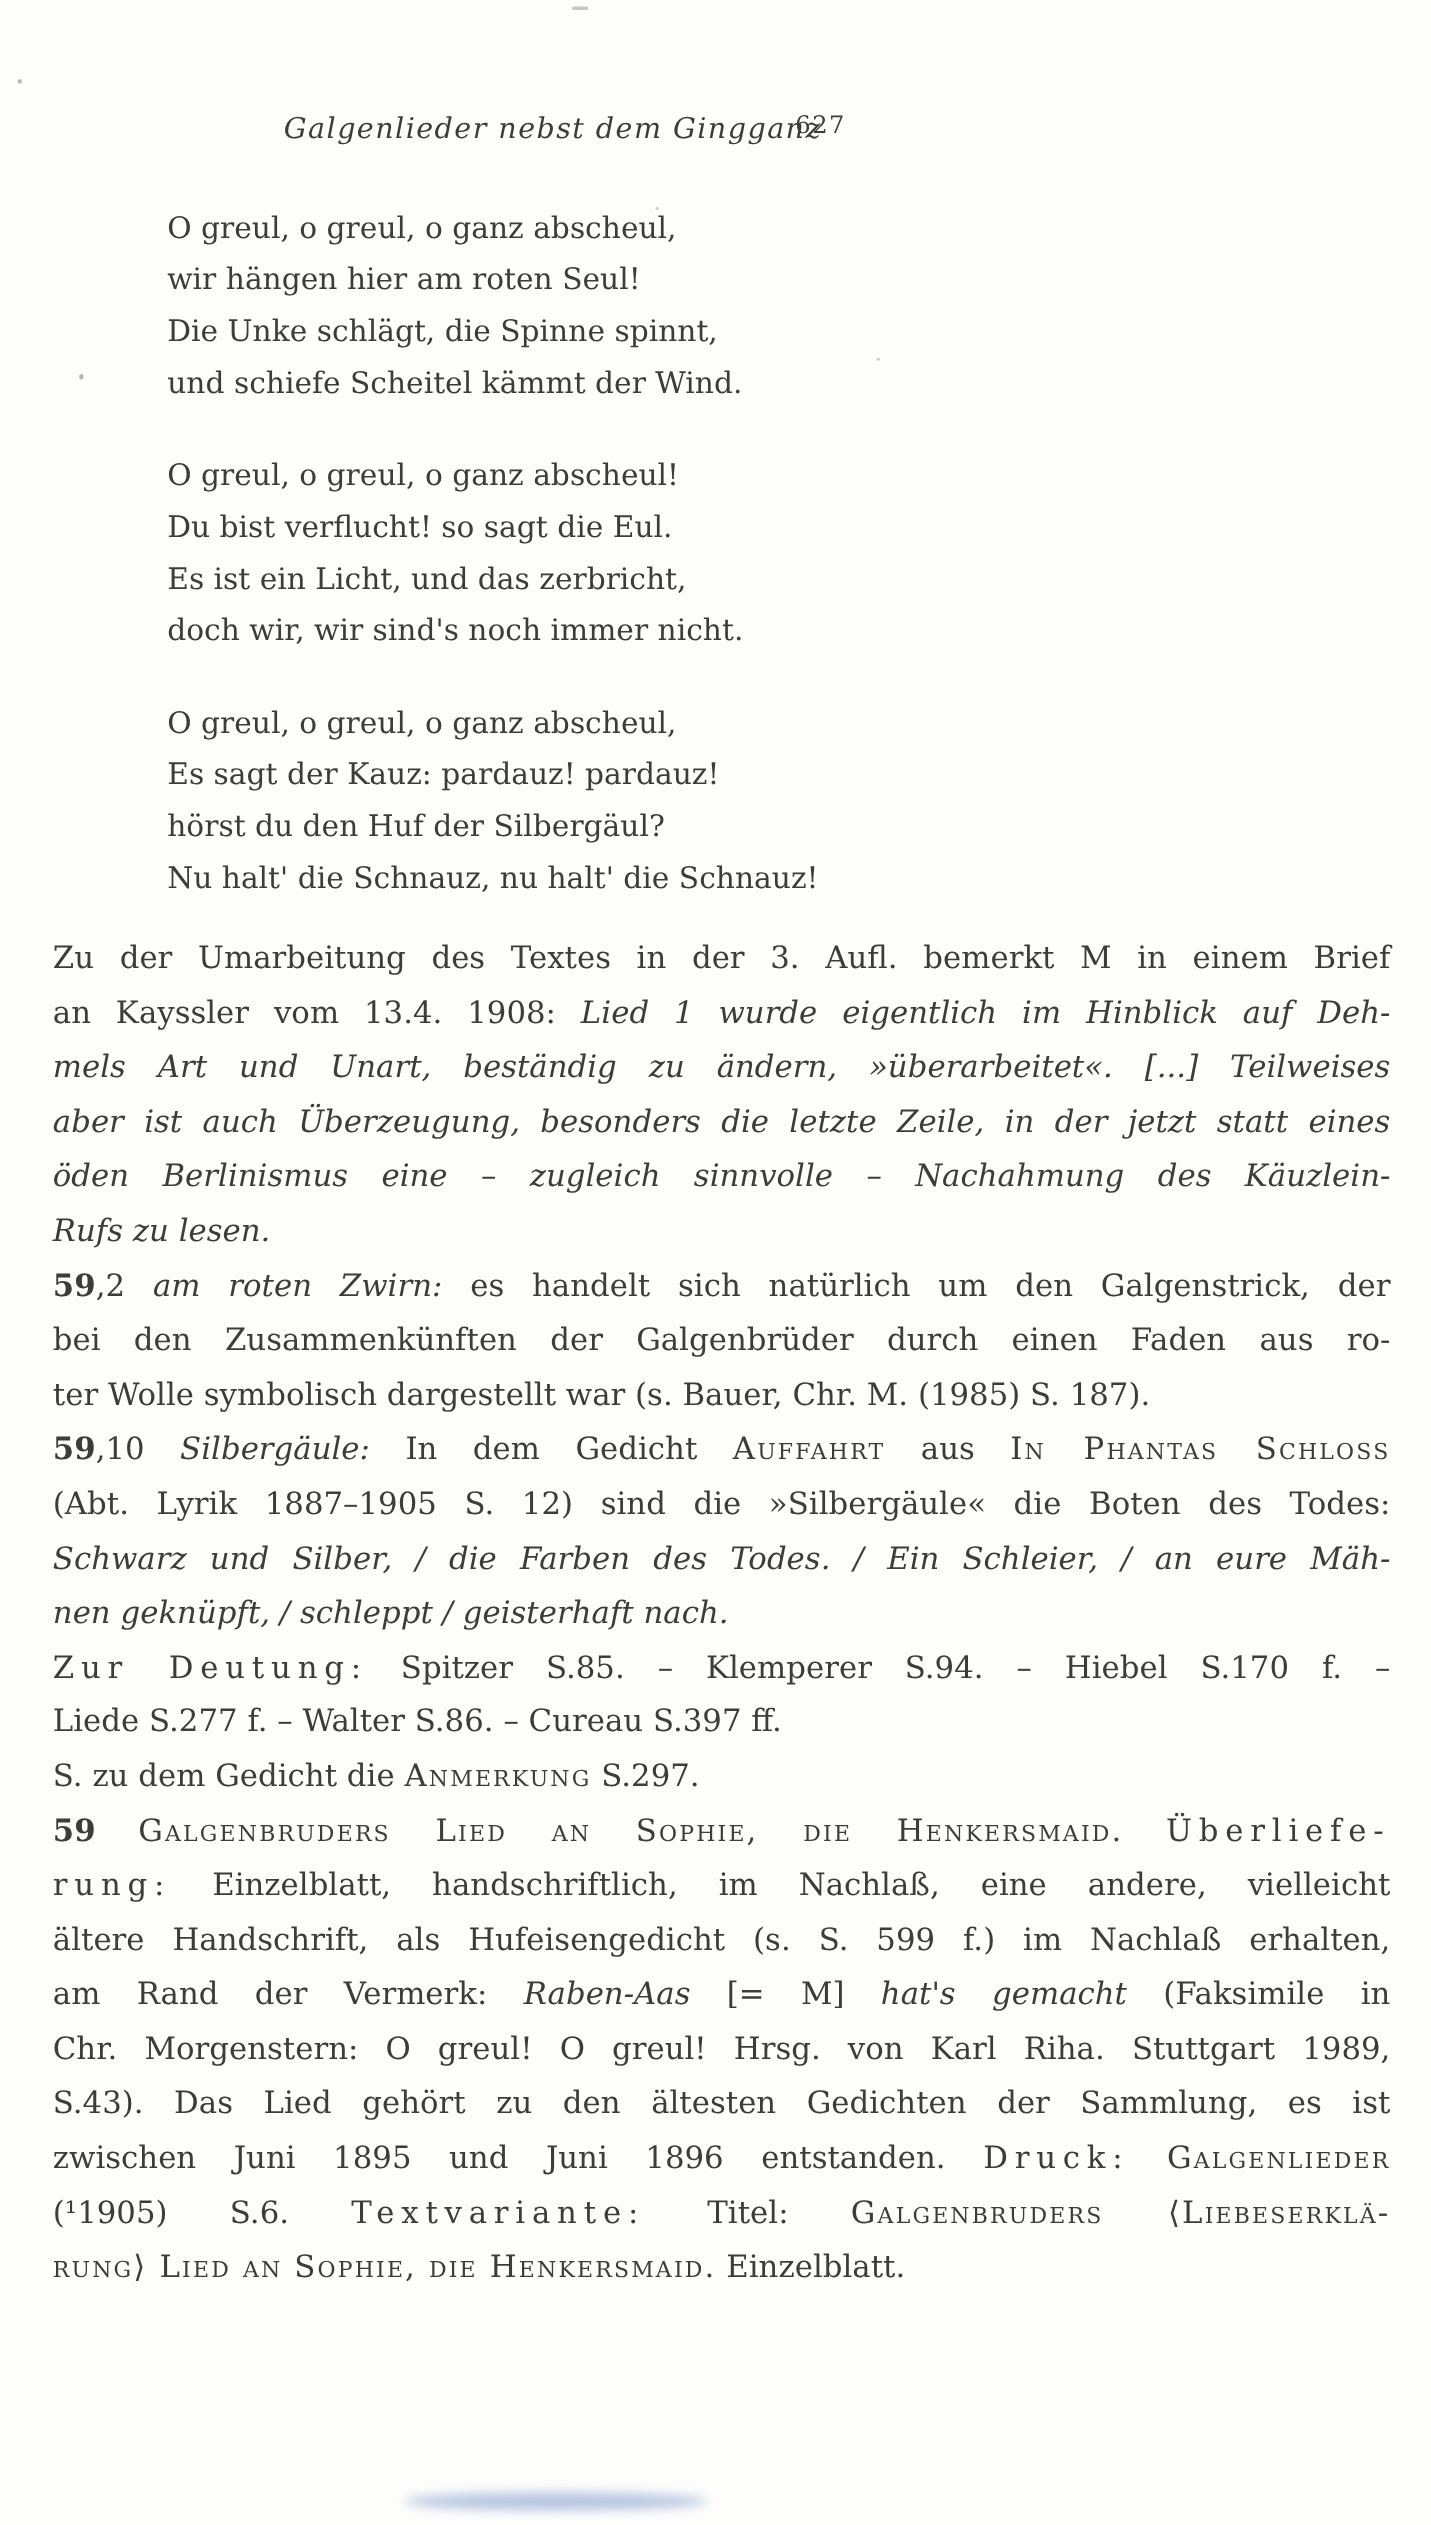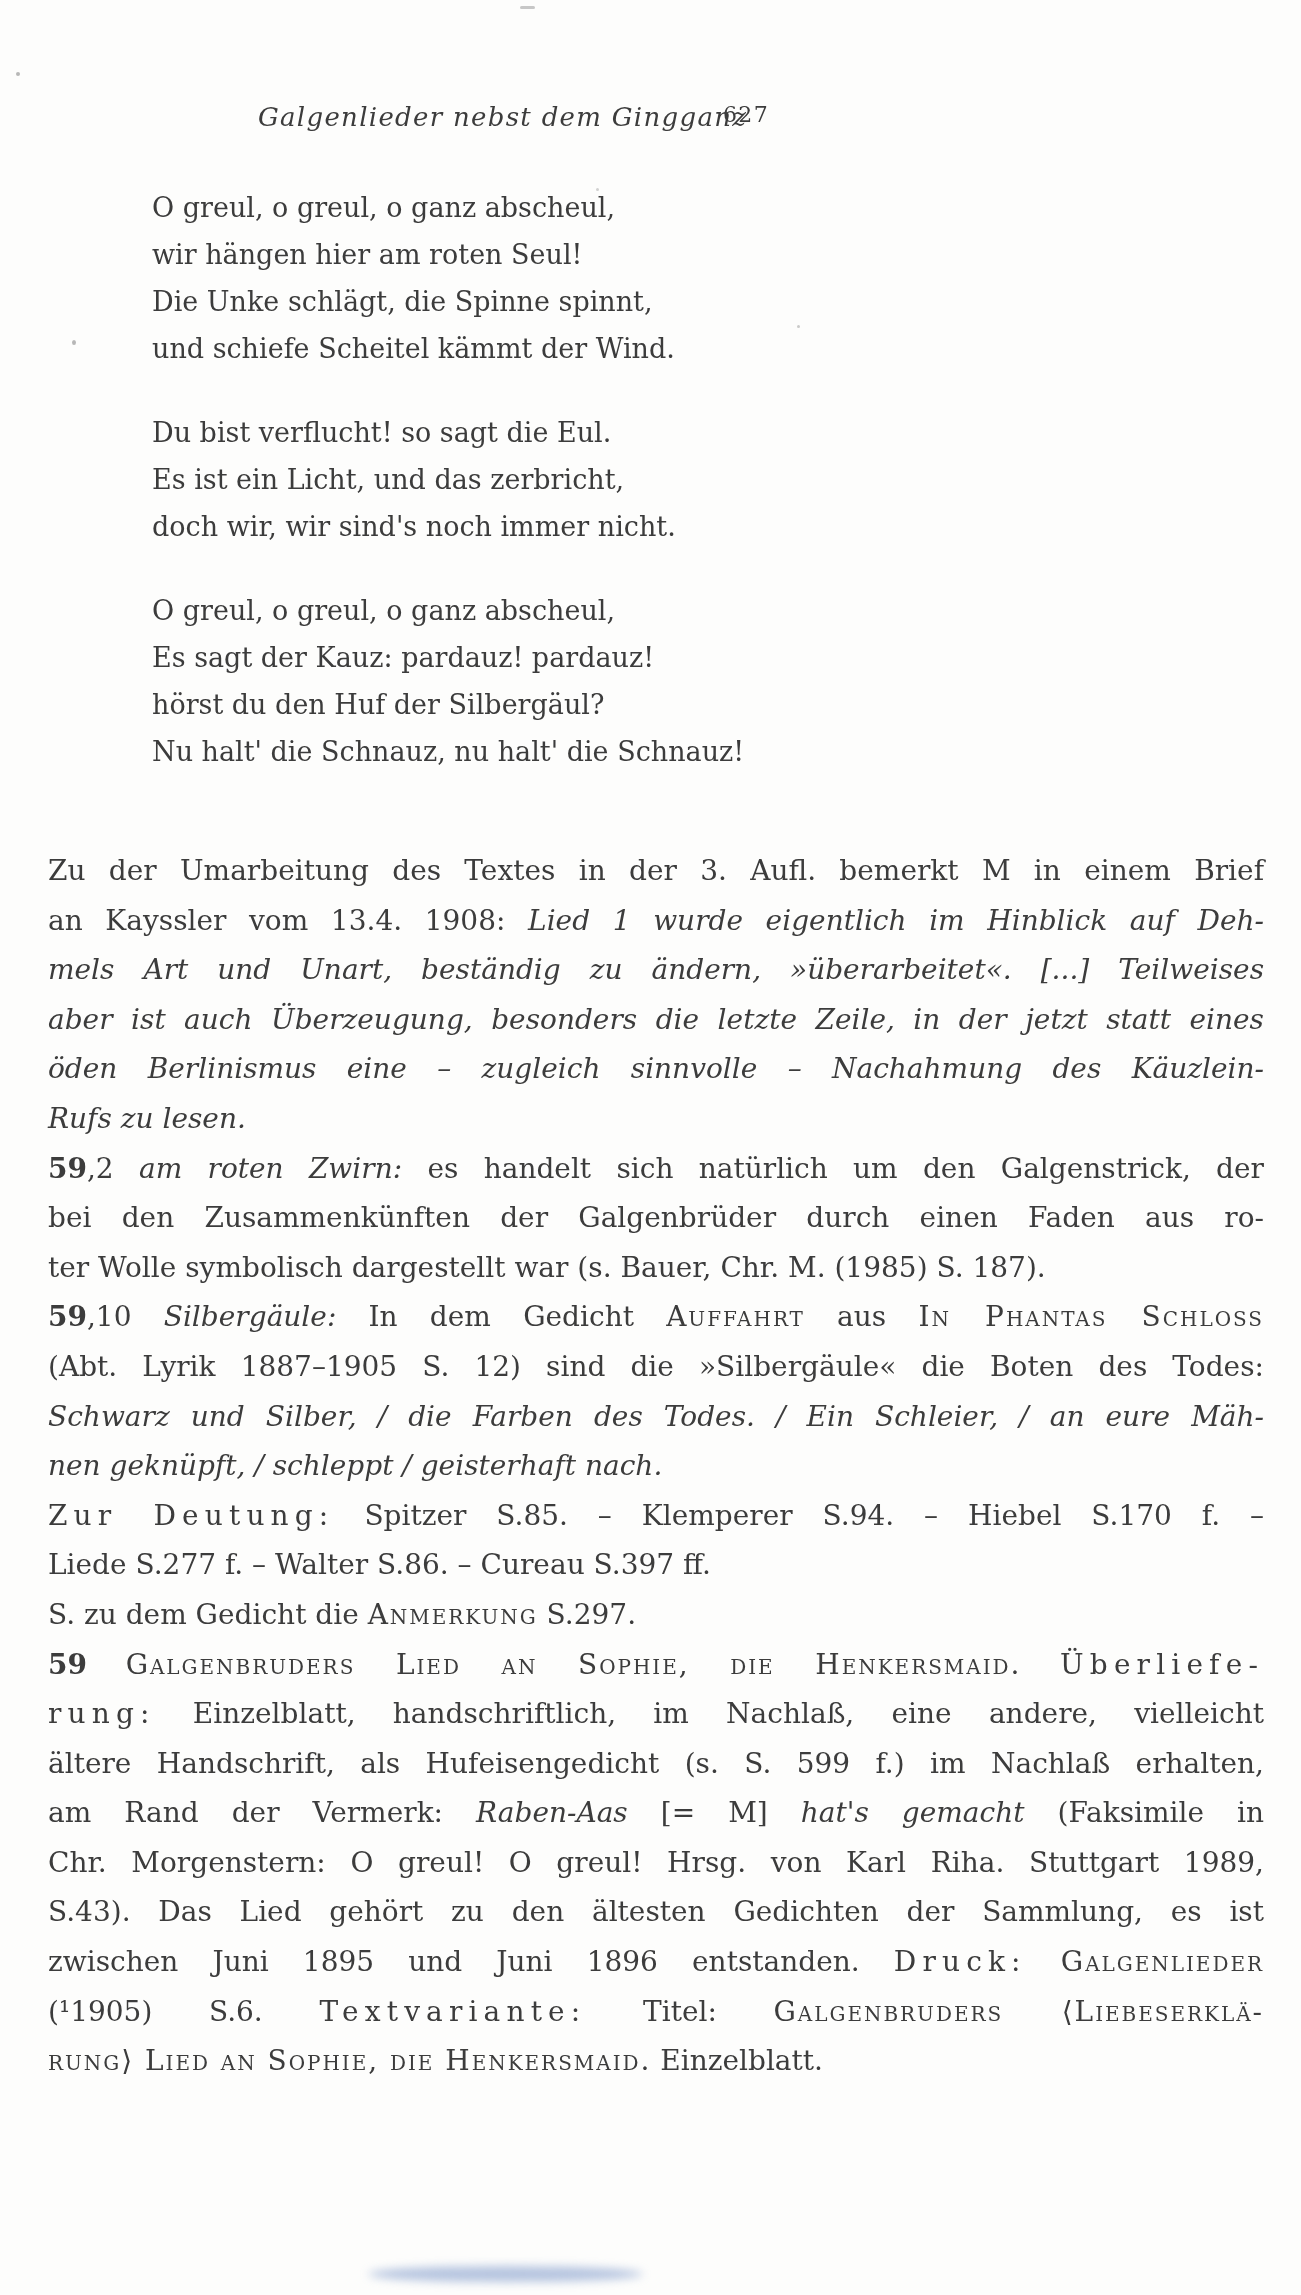--- a/index.html
+++ b/index.html
@@ -78,20 +78,21 @@
   <div class="page-number">627</div>
 
   <div class="poem">
       <div class="stanza">
         <div class="pline">O greul, o greul, o ganz abscheul,</div>
         <div class="pline">wir hängen hier am roten Seul!</div>
         <div class="pline">Die Unke schlägt, die Spinne spinnt,</div>
         <div class="pline">und schiefe Scheitel kämmt der Wind.</div>
       </div>
       <div class="stanza">
+        <div class="pline">O greul, o greul, o ganz abscheul!</div>
         <div class="pline">Du bist verflucht! so sagt die Eul.</div>
         <div class="pline">Es ist ein Licht, und das zerbricht,</div>
         <div class="pline">doch wir, wir sind's noch immer nicht.</div>
       </div>
       <div class="stanza">
         <div class="pline">O greul, o greul, o ganz abscheul,</div>
         <div class="pline">Es sagt der Kauz: pardauz! pardauz!</div>
         <div class="pline">hörst du den Huf der Silbergäul?</div>
         <div class="pline">Nu halt' die Schnauz, nu halt' die Schnauz!</div>
       </div>

